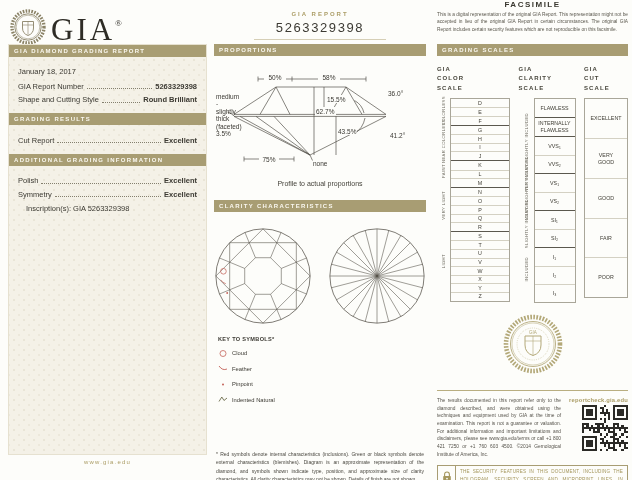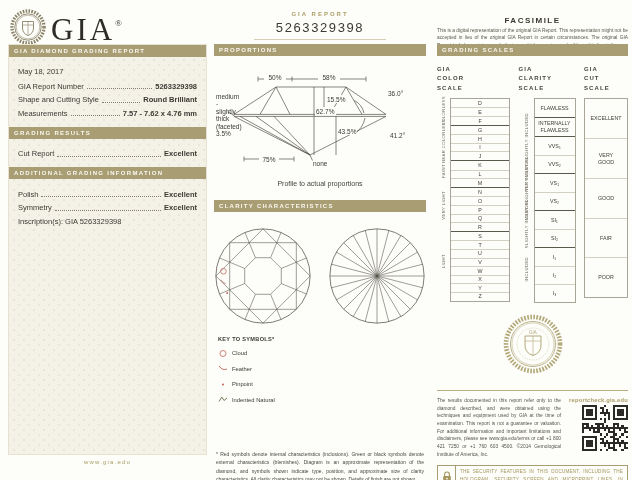--- a/index.html
+++ b/index.html
@@ -11,36 +11,36 @@
 
   
   #logo{position:absolute;left:10px;top:6px;display:flex;align-items:center;gap:5px}
   #logo-text{font-family:"Liberation Serif",serif;font-size:31px;letter-spacing:3px;color:#2e2c26;line-height:34px}
   #logo-reg{font-size:9px;vertical-align:14px;letter-spacing:0}
   #hdr-center{position:absolute;left:214px;top:11px;width:212px;text-align:center}
   .rep-label{font-size:6px;font-weight:bold;letter-spacing:2px;color:#ab9d66}
   .rep-num{font-size:13px;letter-spacing:1.6px;color:#3c3a33;margin-top:3px}
   .center-rule{width:132px;margin:4px auto 3px;border-top:1px solid #d6cfb6;height:0}
   .verify{font-size:5.5px;color:#ab9d66;letter-spacing:.3px}
-  #hdr-right{position:absolute;left:437px;top:16px;width:191px}
+  #hdr-right{position:absolute;left:437px;top:0;width:191px}
   .fac-title{text-align:center;font-size:8px;font-weight:bold;letter-spacing:1.5px;color:#3a382f}
   .fac-body{font-size:4.8px;line-height:1.55;color:#5a574d;text-align:justify;margin-top:2px}
 
   
   #col-left{position:absolute;left:8px;top:44px;width:199px;height:411px;border:1px solid #e6e1d0;box-sizing:border-box;
     background-color:#f4f1e7;
     background-image:radial-gradient(circle,rgba(196,187,156,.22) 1px,transparent 1.3px),radial-gradient(circle,rgba(196,187,156,.16) 1px,transparent 1.3px);
     background-size:10px 10px,10px 10px;background-position:0 0,5px 5px}
   #col-left .content{padding:6px 0 9px}
   .date-line{font-size:7.5px;padding:4px 9px 1px}
   .frow{display:flex;align-items:flex-end;font-size:7.5px;padding:4.5px 9px 0}
   .flbl{white-space:nowrap}
   .fdots{flex:1;border-bottom:1px dotted #84806e;margin:0 3px 1.5px}
   .fval{font-weight:bold;white-space:nowrap}
-  .inscription{font-size:7.5px;padding:5px 9px 0}
+  .inscription{font-size:7.5px;padding:5px 17px 0}
   #www-footer{position:absolute;left:8px;top:459px;width:199px;text-align:center;font-size:6px;letter-spacing:1.2px;color:#ab9d66}
 
   
   #col-mid{position:absolute;left:214px;top:44px;width:212px}
   #prop-svg{display:block;margin:15px auto 0}
   .caption{text-align:center;font-size:7px;color:#46443c;margin-top:5px}
   #clarity-bar{margin-top:13px}
   .circles{display:flex;justify-content:center;gap:16px;margin-top:12px}
   .key{margin-top:8px;padding-left:4px}
   .key-title{font-size:5.6px;font-weight:bold;letter-spacing:.3px;color:#3c3a33}
@@ -95,36 +95,31 @@
   </div>
 
   <div id="hdr-right">
     <div class="fac-title">FACSIMILE</div>
     <div class="fac-body">This is a digital representation of the original GIA Report. This representation might not be accepted in lieu of the original GIA Report in certain circumstances. The original GIA Report includes certain security features which are not reproducible on this facsimile.</div>
   </div>
 
   <div id="col-left">
     <div class="bar">GIA DIAMOND GRADING REPORT</div>
     <div class="content">
-      <div class="date-line">May 18, 2017</div>
+      <div class="date-line">January 18, 2017</div>
       <div>
           <div class="frow">
             <span class="flbl">GIA Report Number</span>
             <span class="fdots"></span>
             <span class="fval">5263329398</span>
           </div>
           <div class="frow">
             <span class="flbl">Shape and Cutting Style</span>
             <span class="fdots"></span>
             <span class="fval">Round Brilliant</span>
-          </div>
-          <div class="frow">
-            <span class="flbl">Measurements</span>
-            <span class="fdots"></span>
-            <span class="fval">7.57 - 7.62 x 4.76 mm</span>
           </div>
         </div>
     </div>
     <div class="bar">GRADING RESULTS</div>
     <div class="content">
       <div>
           <div class="frow">
             <span class="flbl">Cut Report</span>
             <span class="fdots"></span>
             <span class="fval">Excellent</span>

